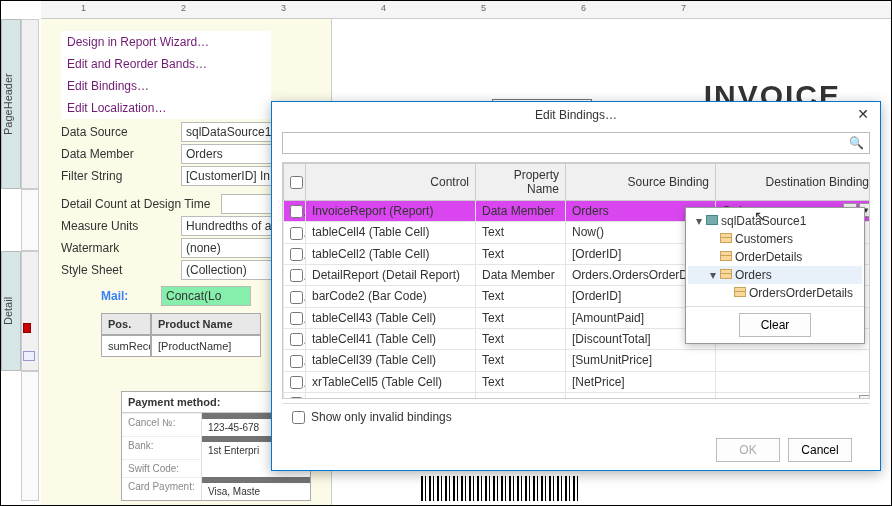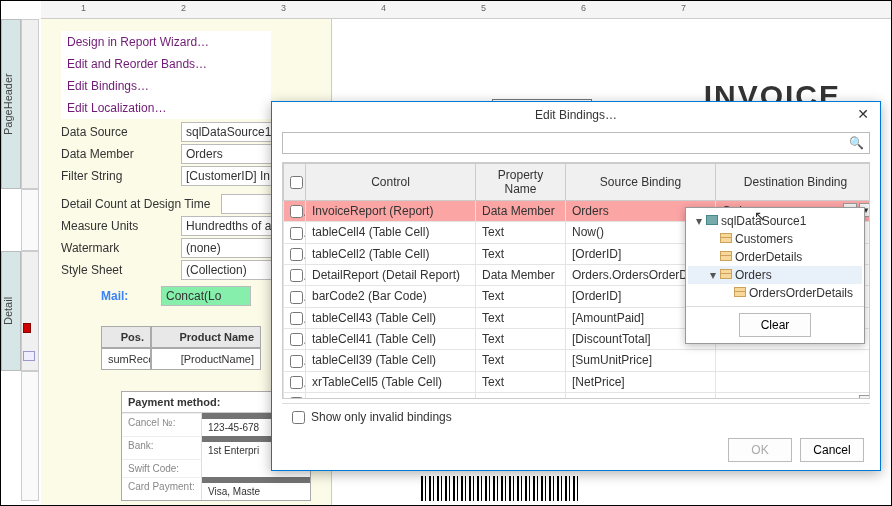--- a/index.html
+++ b/index.html
@@ -32,21 +32,21 @@
 
   .prop-grid { position: absolute; left: 60px; top: 120px; width: 260px; }
   .prop-row { display: flex; height: 22px; align-items: center; }
   .prop-row .lbl { width: 120px; color: #333; }
   .prop-row .val { flex: 1; border: 1px solid #bbb; background: #fff; padding: 2px 4px; height: 20px; font-size: 12px; overflow: hidden; white-space: nowrap; }
 
   .mail-row { position: absolute; left: 100px; top: 285px; display: flex; align-items: center; }
   .mail-row .lbl { width: 60px; color: #3b82f6; font-weight: 600; }
   .mail-row .val { border: 1px solid #bbb; background: #86efac; padding: 2px 4px; width: 90px; height: 20px; overflow: hidden; white-space: nowrap; }
 
-  .detail-table { position: absolute; left: 100px; top: 325px; text-align: right; }
+  .detail-table { position: absolute; left: 100px; top: 312px; }
   .detail-table .hdr { display: flex; }
   .detail-table .hdr div { background: #e8e8e8; border: 1px solid #aaa; padding: 4px 6px; font-weight: 600; font-size: 11px; }
   .detail-table .row { display: flex; }
   .detail-table .row div { background: #fff; border: 1px solid #aaa; padding: 4px 6px; font-size: 11px; overflow: hidden; white-space: nowrap; }
   .c-pos { width: 50px; }
   .c-name { width: 110px; }
 
   .payment-box { position: absolute; left: 120px; top: 390px; width: 190px; border: 1px solid #aaa; background: #fff; }
   .payment-box .title { padding: 4px 6px; font-weight: 700; border-bottom: 1px solid #ccc; font-size: 11px; }
   .payment-box .prow { display: flex; font-size: 10px; }
@@ -58,37 +58,37 @@
   
   .modal { position: absolute; left: 270px; top: 100px; width: 610px; height: 370px; background: #fff; border: 1px solid #0078d7; box-shadow: 0 3px 12px rgba(0,0,0,.3); display: flex; flex-direction: column; }
   .modal-title { text-align: center; padding: 6px; font-size: 12px; position: relative; }
   .modal-close { position: absolute; right: 8px; top: 4px; width: 18px; height: 18px; cursor: pointer; font-size: 14px; color: #333; }
   .modal-search { margin: 4px 10px; position: relative; }
   .modal-search input { width: 100%; height: 22px; padding: 2px 22px 2px 6px; border: 1px solid #bbb; font-size: 12px; }
   .modal-search .icon { position: absolute; right: 6px; top: 4px; color: #888; }
 
   .grid-wrap { flex: 1; margin: 4px 10px; border: 1px solid #ccc; overflow: hidden; position: relative; }
   .grid { width: 100%; border-collapse: collapse; table-layout: fixed; }
-  .grid th { background: #f0f0f0; border: 1px solid #ccc; text-align: center; padding: 4px 6px; font-weight: 400; font-size: 12px; }
+  .grid th { background: #f0f0f0; border: 1px solid #ccc; text-align: right; padding: 4px 6px; font-weight: 400; font-size: 12px; }
   .grid td { border: 1px solid #e4e4e4; padding: 3px 6px; font-size: 12px; white-space: nowrap; overflow: hidden; text-overflow: ellipsis; }
-  .grid tr.selected td { background: #fca5a5; }
+  .grid tr.selected td { background: #d946ef; }
   .grid .chk { width: 22px; text-align: center; }
   .grid .chk input { vertical-align: middle; }
   .col-control { width: 170px; }
   .col-prop { width: 90px; }
   .col-src { width: 150px; }
   .col-dst { width: 160px; }
   .dst-cell { position: relative; }
   .dst-cell .dd, .dst-cell .dots { position: absolute; right: 2px; top: 2px; width: 14px; height: 14px; border: 1px solid #999; background: #f4f4f4; font-size: 9px; line-height: 12px; text-align: center; cursor: pointer; }
   .dst-cell .dots { right: 18px; }
 
   .footer-row { display: flex; align-items: center; padding: 6px 10px; border-top: 1px solid #ddd; margin: 0 10px; }
   .footer-row label { display: flex; align-items: center; gap: 6px; font-size: 12px; color: #333; }
 
-  .modal-buttons { display: flex; justify-content: flex-end; gap: 8px; padding: 8px 16px; }
+  .modal-buttons { display: flex; justify-content: flex-end; gap: 8px; padding: 8px 28px; }
   .btn { min-width: 64px; height: 24px; border: 1px solid #bbb; background: #fdfdfd; font-size: 12px; cursor: pointer; }
   .btn:disabled { color: #aaa; cursor: default; }
 
   
   .tree-popup { position: absolute; right: 4px; top: 44px; width: 180px; background: #fff; border: 1px solid #999; box-shadow: 0 2px 8px rgba(0,0,0,.25); z-index: 10; }
   .tree { padding: 4px 2px; font-size: 12px; }
   .tree-node { padding: 2px 4px 2px 8px; white-space: nowrap; cursor: pointer; }
   .tree-node .caret { display: inline-block; width: 10px; color: #555; }
   .tree-node .db-icon { display: inline-block; width: 12px; height: 10px; margin-right: 3px; background: linear-gradient(#7aa 0 33%, #fff 33% 34%, #7aa 34% 66%, #fff 66% 67%, #7aa 67% 100%); border: 1px solid #488; }
   .tree-node .tbl-icon { display: inline-block; width: 12px; height: 10px; margin-right: 3px; background: #f8d89a; border: 1px solid #caa25a; position: relative; }

